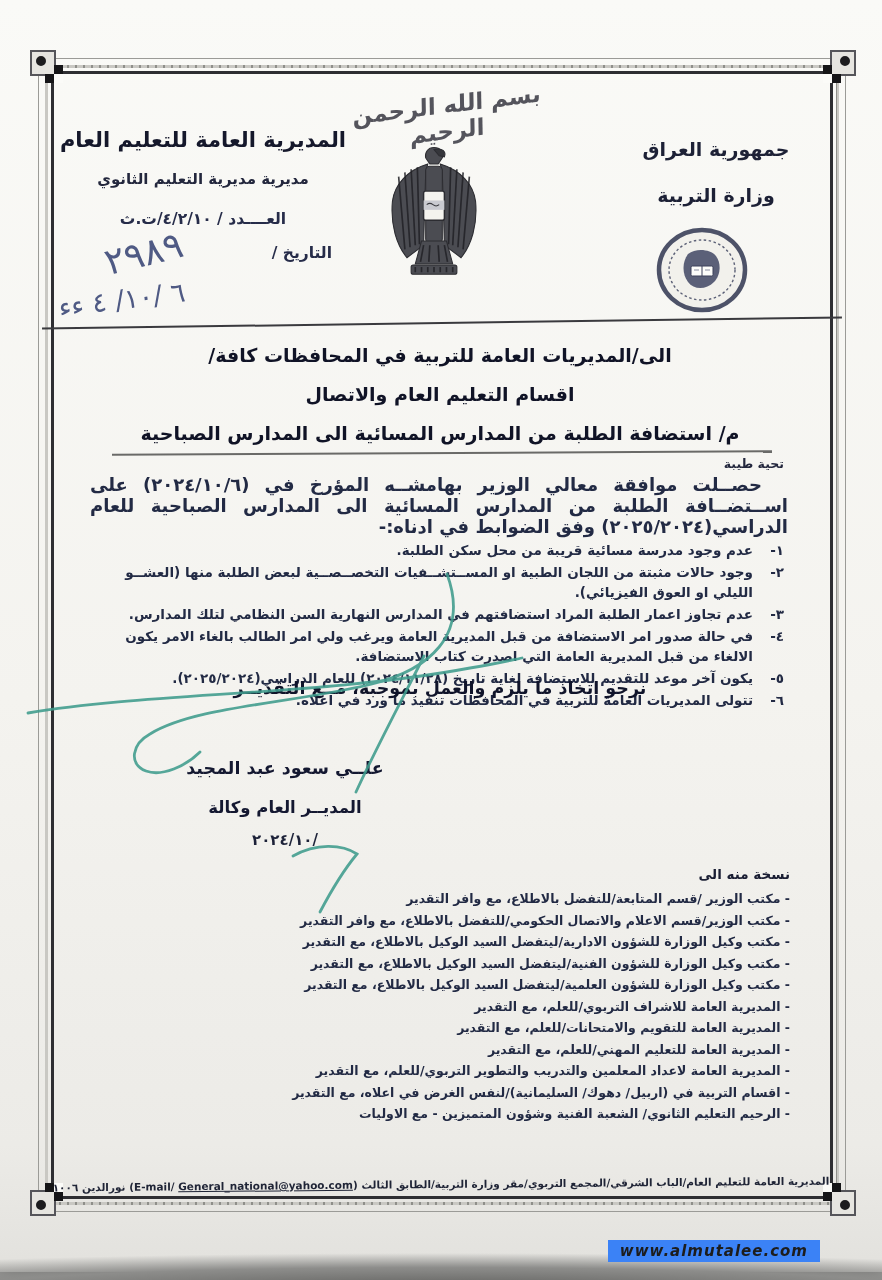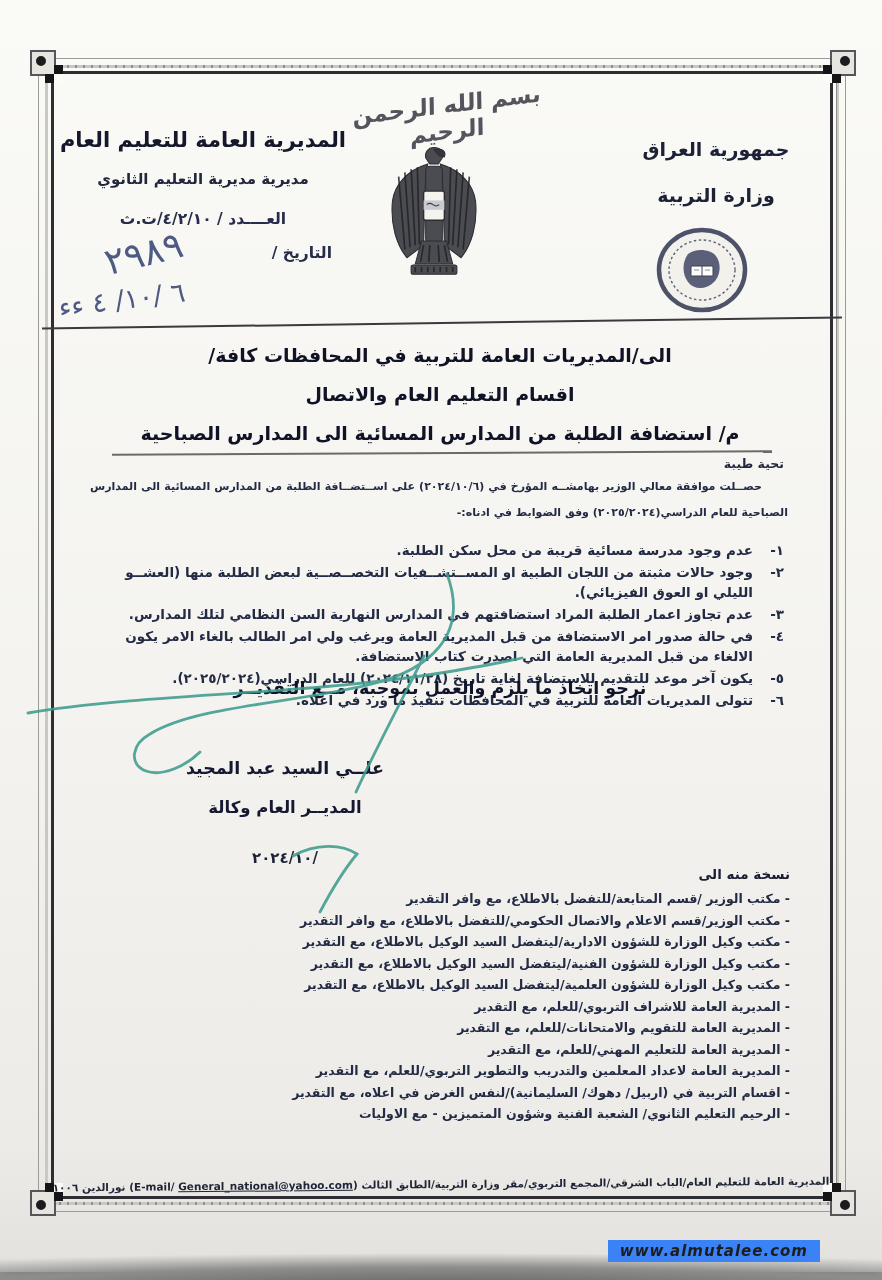--- a/index.html
+++ b/index.html
@@ -81,32 +81,32 @@
     position:absolute; left:42px; top:322px; width:800px; height:2px;
     background:#3a3a3e; transform:rotate(-0.8deg);
   }
   
   .titles { position:absolute; left:110px; top:344px; width:660px; text-align:center; direction:rtl; }
   .titles .t { font-size:19px; font-weight:800; color:#101326; margin-bottom:17px; }
   .subject-rule { position:absolute; left:112px; top:452px; width:660px; height:1.5px; background:#6a6a68; transform:rotate(-0.3deg); }
   .greeting { position:absolute; right:98px; top:456px; font-size:12.5px; font-weight:700; color:#23273d; direction:rtl; }
   .bodytext {
     position:absolute; right:94px; top:474px; width:698px;
-    direction:rtl; text-align:justify; font-size:11px; font-weight:700;
-    line-height:26px; color:#222a44; text-indent:26px;
+    direction:rtl; text-align:justify; font-size:18px; font-weight:700;
+    line-height:21px; color:#222a44; text-indent:26px;
   }
   .list { position:absolute; right:98px; top:540px; width:694px; direction:rtl; }
   .list .row { display:flex; gap:7px; font-size:13.5px; font-weight:700; line-height:20px; color:#222a44; margin-bottom:2px; }
   .list .mark { min-width:24px; }
   .closing { position:absolute; left:160px; top:678px; width:560px; text-align:center;
              font-size:17.5px; font-weight:800; color:#10142a; direction:rtl; }
   .sig { position:absolute; left:140px; top:758px; width:290px; text-align:center; direction:rtl; }
   .sig .nm { font-size:17.5px; font-weight:800; color:#141831; }
   .sig .tt { margin-top:20px; font-size:16.5px; font-weight:800; color:#141831; }
-  .sig .dt { margin-top:32px; font-size:15px; font-weight:700; color:#1c2138; }
+  .sig .dt { margin-top:14px; font-size:15px; font-weight:700; color:#1c2138; }
   
   .cc { position:absolute; right:92px; top:866px; width:600px; direction:rtl; text-align:right; }
   .cc .cc-h { font-size:13.5px; font-weight:800; color:#1a1e33; margin-bottom:6px; }
   .cc .cc-i { font-size:12.5px; font-weight:700; color:#222a44; line-height:21.5px; }
   .cc .cc-i::before { content:"- "; }
   
   .footer {
     position:absolute; left:50px; top:1178px; width:782px; text-align:center;
     direction:rtl; font-size:10.5px; font-weight:700; color:#1f2436;
     transform:rotate(-0.5deg);
@@ -248,21 +248,21 @@
       </div>
     <div class="row">
         <span class="mark">٦-</span>
         <span>تتولى المديريات العامة للتربية في المحافظات تنفيذ ما ورد في اعلاه.</span>
       </div>
   </div>
 
   <div class="closing">نرجو اتخاذ ما يلزم والعمل بموجبه، مــع التقديــر</div>
 
   <div class="sig">
-    <div class="nm">علــي السيد عبد المجيد</div>
+    <div class="nm">علــي سعود عبد المجيد</div>
     <div class="tt">المديــر العام وكالة</div>
     <div class="dt" dir="ltr">٢٠٢٤/١٠/</div>
   </div>
 
   <div class="cc">
     <div class="cc-h">نسخة منه الى</div>
     <div class="cc-i">مكتب الوزير /قسم المتابعة/للتفضل بالاطلاع، مع وافر التقدير</div>
     <div class="cc-i">مكتب الوزير/قسم الاعلام والاتصال الحكومي/للتفضل بالاطلاع، مع وافر التقدير</div>
     <div class="cc-i">مكتب وكيل الوزارة للشؤون الادارية/ليتفضل السيد الوكيل بالاطلاع، مع التقدير</div>
     <div class="cc-i">مكتب وكيل الوزارة للشؤون الفنية/ليتفضل السيد الوكيل بالاطلاع، مع التقدير</div>

